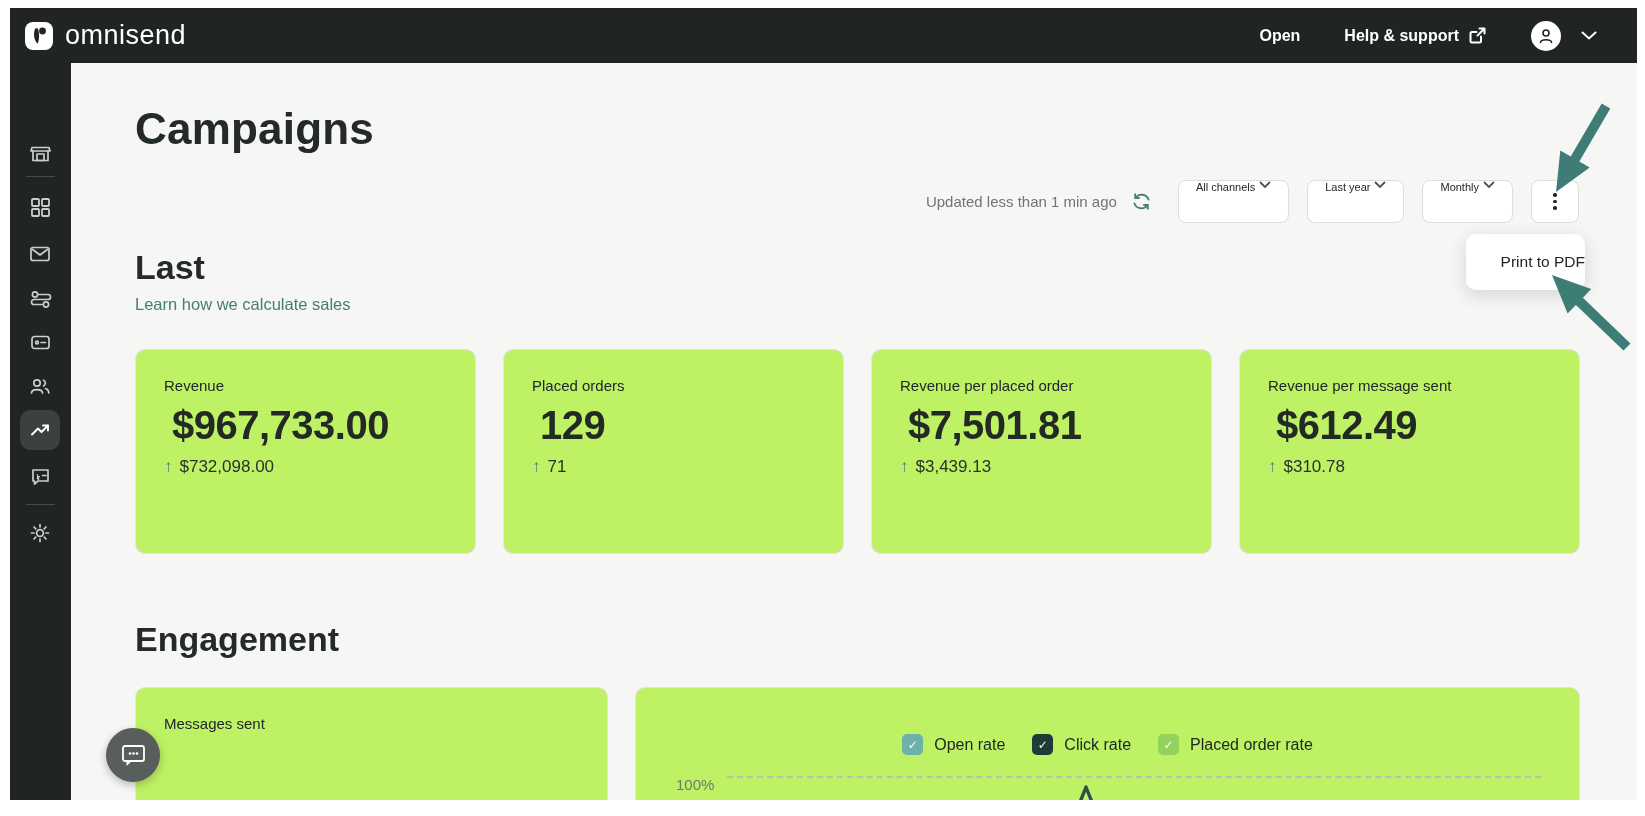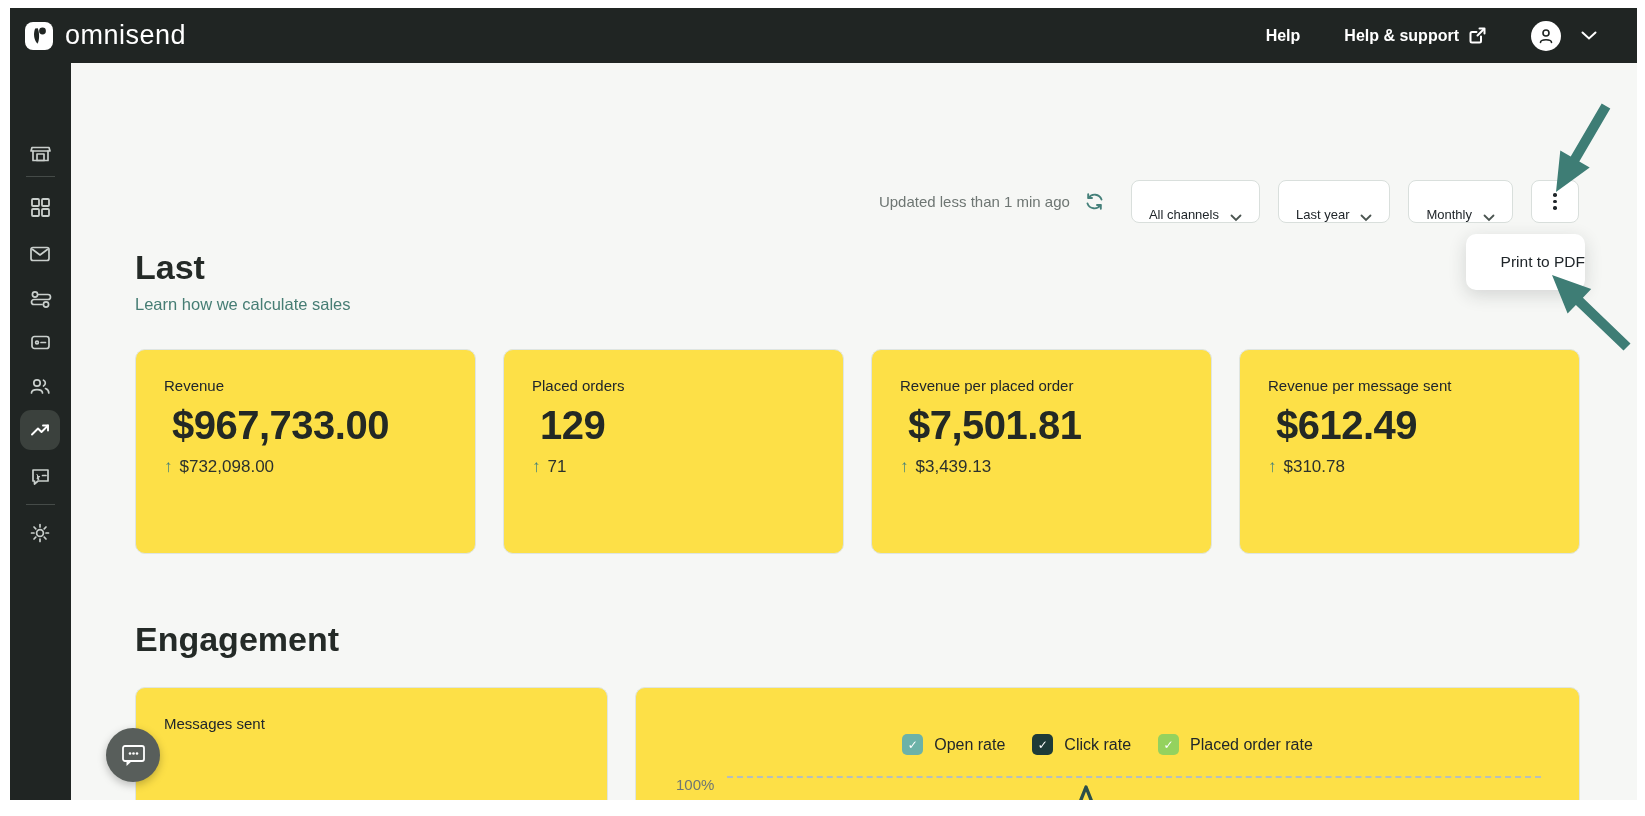--- a/index.html
+++ b/index.html
@@ -20,32 +20,32 @@
   .side-ic { position:absolute; left:12px; width:36px; height:36px; display:flex; align-items:center; justify-content:center; cursor:pointer; }
   .side-div { position:absolute; left:16px; width:29px; height:1px; background:#454b48; }
   .side-active { left:10px; width:40px; height:40px; background:#3b413d; border-radius:11px; }
 
   
   .page-title { position:absolute; left:125px; top:96px; font-size:44px; font-weight:700; color:#242a27; letter-spacing:.2px; }
 
   .controls { position:absolute; top:172px; right:58px; display:flex; align-items:center; height:43px; z-index:6; }
   .updated { color:#6e7673; font-size:15px; margin-right:14px; }
   .refresh { margin-right:26px; cursor:pointer; display:flex; }
-  .dd-btn { height:43px; background:#fff; border:1px solid #d9dfdc; border-radius:8px; display:flex; align-items:flex-end; padding:0 17px; font-size:13px; color:#20262a; margin-left:18px; cursor:pointer; gap:11px; }
+  .dd-btn { height:43px; background:#fff; border:1px solid #d9dfdc; border-radius:8px; display:flex; align-items:flex-start; padding:0 17px; font-size:11px; color:#20262a; margin-left:18px; cursor:pointer; gap:4px; }
   .kebab-wrap { position:relative; margin-left:18px; }
   .kebab { width:48px; height:43px; background:#fff; border:1px solid #d9dfdc; border-radius:8px; display:flex; align-items:center; justify-content:center; cursor:pointer; }
   .dots { display:flex; flex-direction:column; gap:3px; }
   .dots i { width:3.5px; height:3.5px; border-radius:50%; background:#20262a; }
   .popup { position:absolute; top:54px; right:-6px; width:119px; height:56px; background:#fff; border-radius:10px; box-shadow:0 5px 18px rgba(32,38,35,.16); display:flex; align-items:center; justify-content:flex-end; font-size:15.5px; color:#20262a; cursor:pointer; }
 
   .section-h { position:absolute; left:125px; font-size:34px; font-weight:700; color:#242a27; }
   .learn-link { position:absolute; left:125px; top:287px; font-size:16.5px; font-weight:500; color:#467d74; cursor:pointer; }
 
   .cards-row { position:absolute; left:125px; right:57px; display:flex; gap:27px; }
-  .card { background:#fde047; border:1px solid #dfe5e1; border-radius:10px; padding:27px 28px; }
+  .card { background:#bef264; border:1px solid #dfe5e1; border-radius:10px; padding:27px 28px; }
   .m-card { flex:1; height:205px; }
   .card-label { font-size:15px; font-weight:500; color:#20262b; }
   .card-value { font-size:40px; font-weight:700; color:#232925; margin-top:9px; letter-spacing:-.5px;margin-left:8px; }
   .card-delta { margin-top:9px; font-size:17px; color:#2b312d; display:flex; align-items:center; gap:7px; }
   .up-arrow { color:#45807a; font-size:17px; }
 
   .msg-card { width:473px; height:210px; flex:none; }
   .msg-card .card-value { font-size:46px; }
   .chart-card { flex:1; height:210px; position:relative; padding:0; }
   .legend { display:flex; justify-content:center; align-items:center; gap:27px; margin-top:46px; }
@@ -73,21 +73,21 @@
         <svg width="28" height="28" viewBox="0 0 28 28">
           <rect x="0" y="0" width="28" height="28" rx="8" fill="#fff"></rect>
           <circle cx="17.5" cy="9" r="3.4" fill="#202523"></circle>
           <path d="M10.2 6.5 C8.2 11 8.6 17.5 12.4 21.8 C14.8 17.6 14.4 10.4 12.8 6.2 Z" fill="#202523"></path>
         </svg>
       </span>
       <span class="brand-name">omnisend</span>
     </div>
     <div class="topbar-right">
       <span class="topbar-link">
-          <span>Help</span>
+          <span>Open</span>
         </span>
       <span class="topbar-link">
         <span>Help &amp; support</span>
         <span>
           <svg width="19" height="19" viewBox="0 0 19 19" fill="none" stroke="#fff" stroke-width="2" stroke-linecap="round" stroke-linejoin="round">
             <path d="M13 10.5 V15 a1.5 1.5 0 0 1 -1.5 1.5 H4 A1.5 1.5 0 0 1 2.5 15 V7.5 A1.5 1.5 0 0 1 4 6 h4.5"></path>
             <path d="M11.5 2.5 h5 v5"></path>
               <path d="M16 3 L9.5 9.5"></path>
           </svg>
         </span>
@@ -169,20 +169,21 @@
     <div class="side-div" style="top:441px"></div>
     <div class="side-ic" style="top:452px">
       <svg width="24" height="24" viewBox="0 0 24 24" fill="none" stroke="#c9cfcc" stroke-width="1.7" stroke-linecap="round">
         <circle cx="12" cy="12" r="3.4"></circle>
         <path d="M12 3.5 V6 M12 18 V20.5 M3.5 12 H6 M18 12 H20.5 M6 6 L7.8 7.8 M16.2 16.2 L18 18 M18 6 L16.2 7.8 M7.8 16.2 L6 18"></path>
       </svg>
     </div>
 
   </div>
 
+  <div class="page-title">Campaigns</div>
 
   <div class="controls">
     <span class="updated">Updated less than 1 min ago</span>
     <span class="refresh">
       <svg width="21" height="21" viewBox="0 0 21 21" fill="none" stroke="#45807a" stroke-width="1.9" stroke-linecap="round" stroke-linejoin="round">
         <path d="M17.5 8.5 A7.3 7.3 0 0 0 4.5 7"></path>
           <path d="M4.2 3.2 V7 H8"></path>
         <path d="M3.5 12.5 A7.3 7.3 0 0 0 16.5 14"></path>
           <path d="M16.8 17.8 V14 H13"></path>
       </svg>

